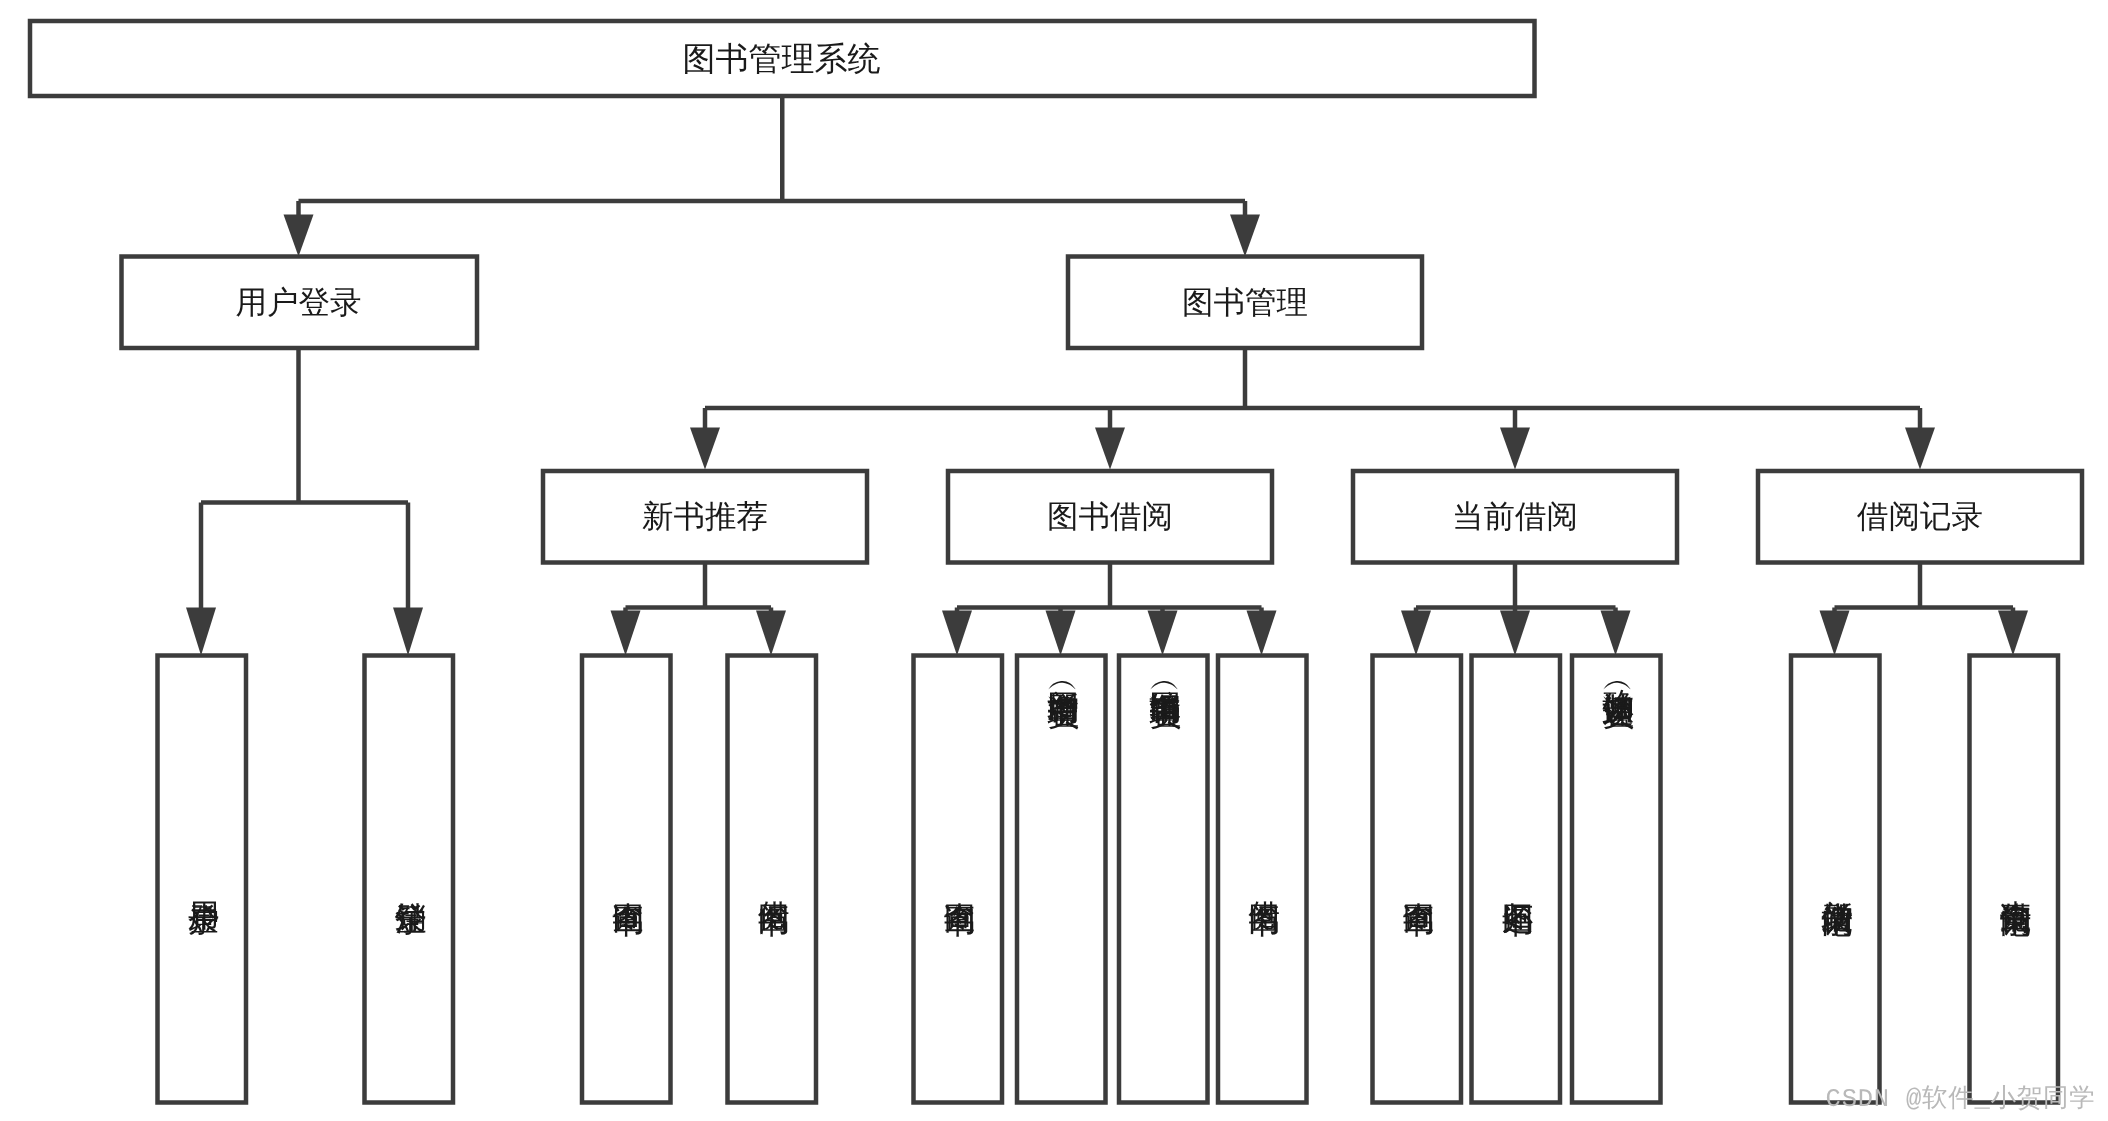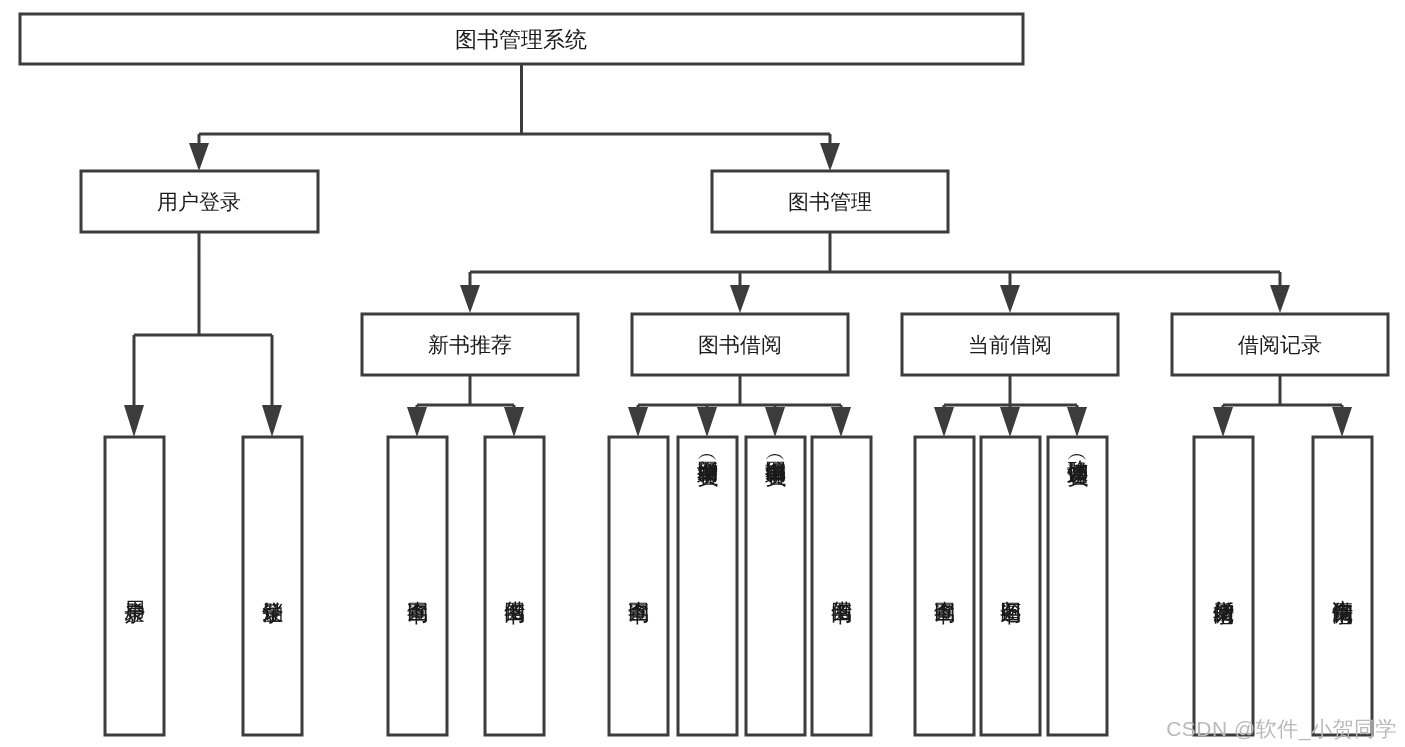--- a/index.html
+++ b/index.html
@@ -66,22 +66,22 @@
     font-size: 21px;
     line-height: 1.08;
     letter-spacing: 1px;
     color: #1a1a1a;
     white-space: nowrap;
   }
   .watermark {
     position: absolute;
     right: 8px;
     bottom: 4px;
-    font-family: Liberation Sans, sans-serif;
-    font-size: 21px;
+    font-family: Liberation Mono, monospace;
+    font-size: 17px;
     color: #b9b9b9;
     letter-spacing: 0.5px;
     user-select: none;
     margin-left: 18px;
   }
 </style>
 </head>
 <body>
 
 <div id="diagram-root">

